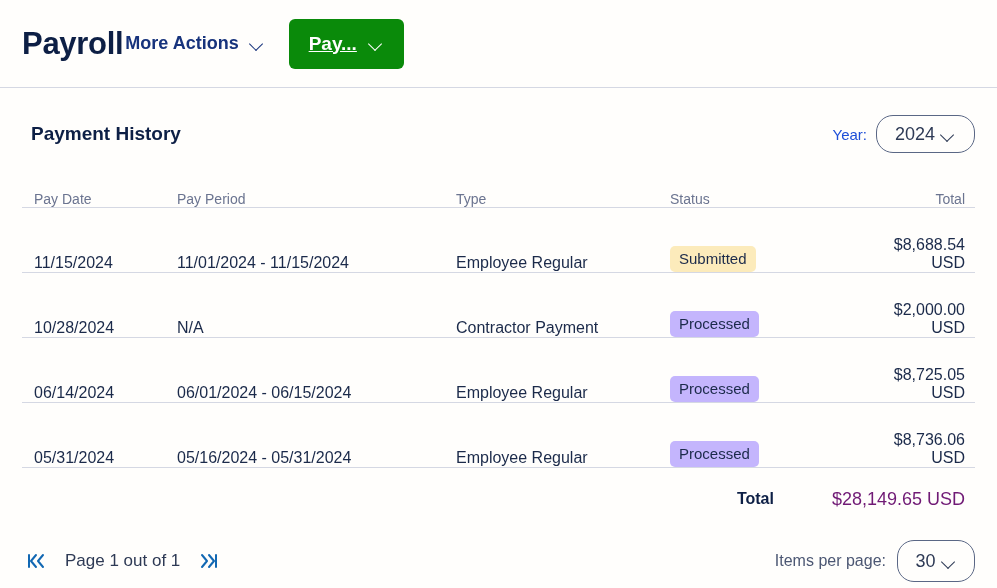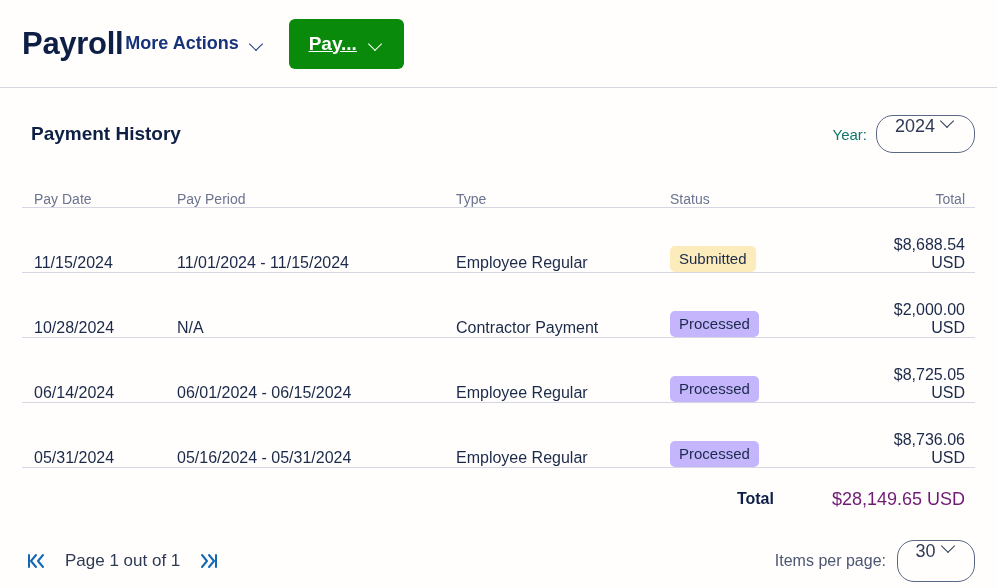--- a/index.html
+++ b/index.html
@@ -109,24 +109,25 @@
     color: #0D1F45;
     margin: 9px;
   }
   .year-wrap {
     display: flex;
     align-items: center;
     gap: 9px;
   }
   .year-label {
     font-size: 15px;
-    color: #0f766e;
+    color: #1d4ed8;
   }
   .select-box {
     display: flex;
+    align-items: center;
     justify-content: center;
     gap: 6px;
     border: 1.5px solid #5A6785;
     border-radius: 17px;
     background: #FFFEFC;
     color: #2E3A55;
     cursor: pointer;
     font-family: "Liberation Sans", sans-serif;
   }
   .select-box.year {

